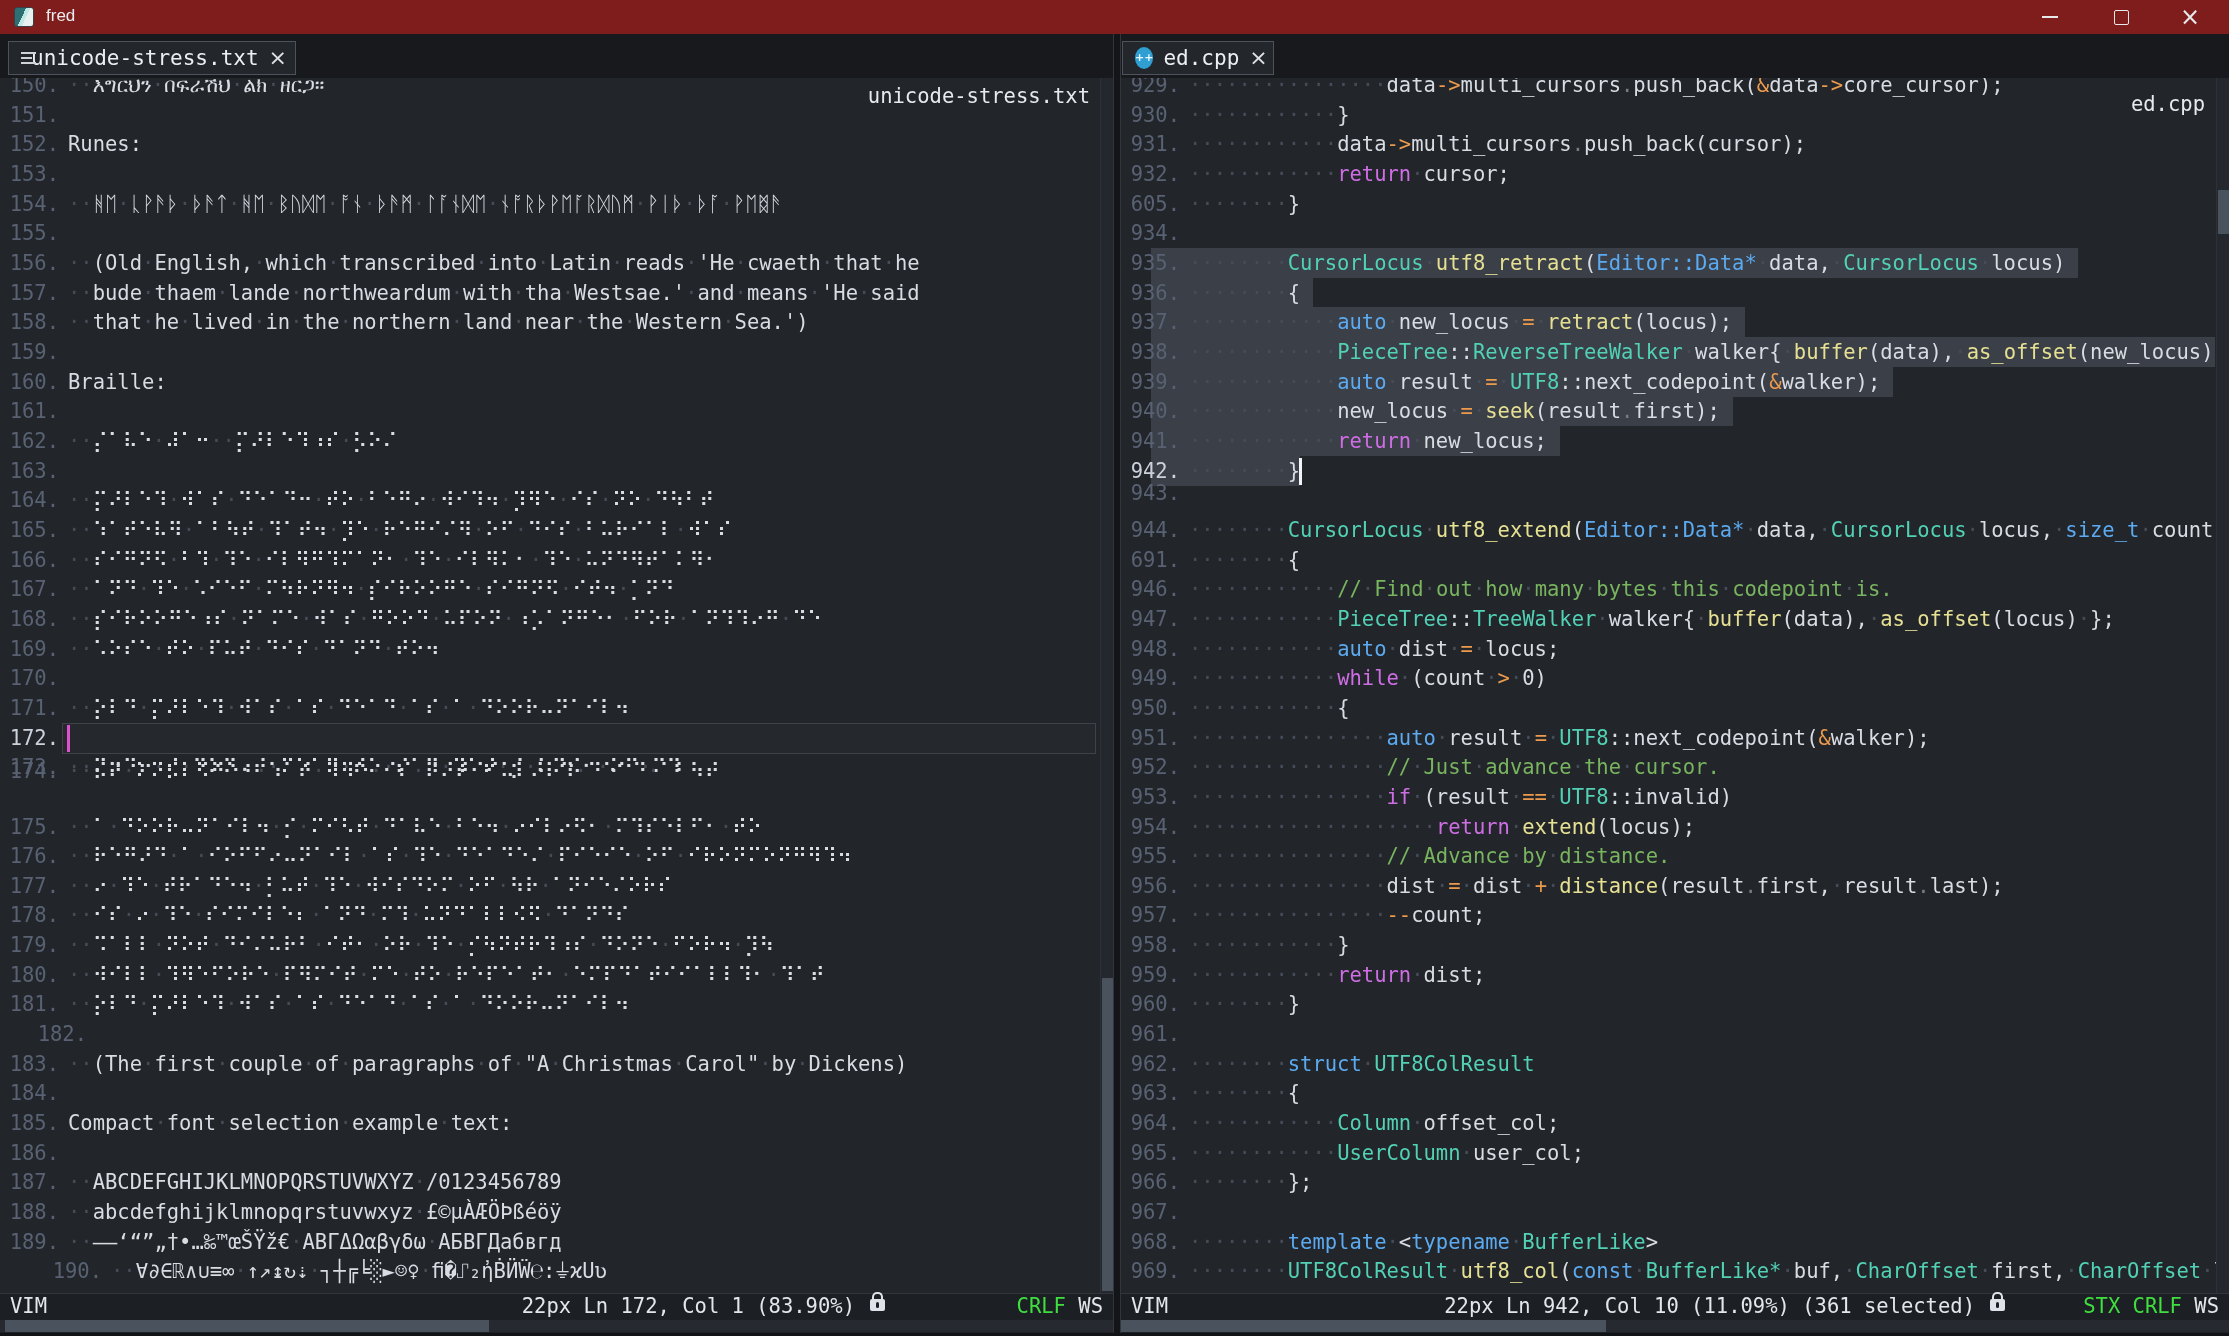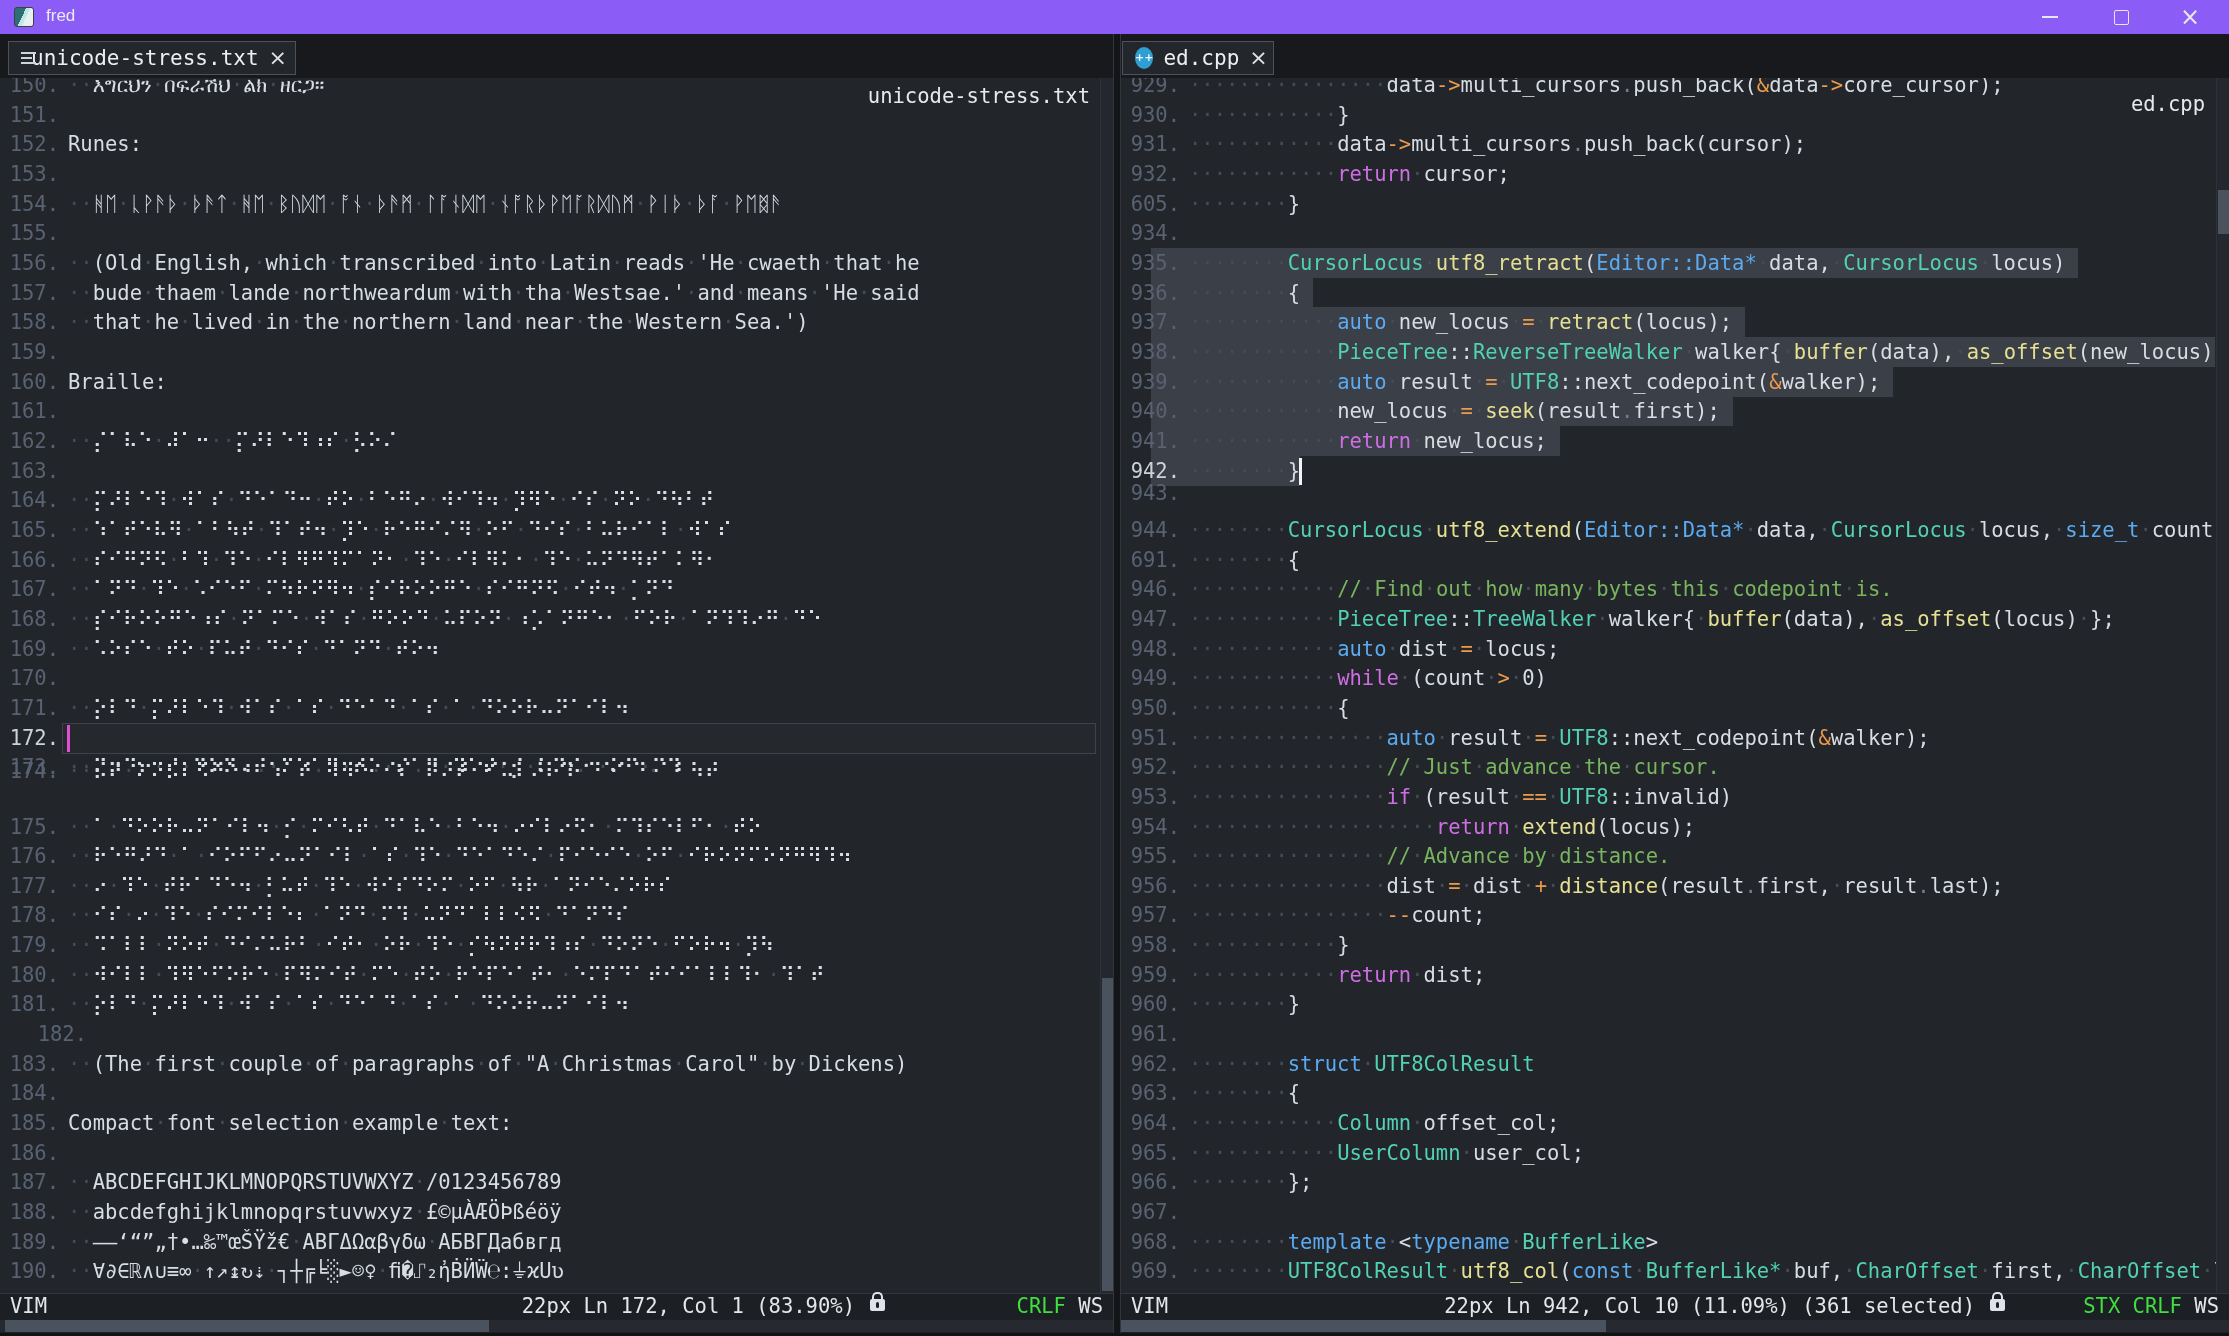--- a/index.html
+++ b/index.html
@@ -1,19 +1,19 @@
 <!DOCTYPE html>
 <html><head>
 <meta charset="utf-8">
 <style>
   html,body{margin:0;padding:0;background:#101113;}
   #win{position:relative;width:2229px;height:1336px;background:#22262b;overflow:hidden;
        font-family:"DejaVu Sans Mono","DejaVu Sans",monospace;color:#d8dce3;}
   
-  #titlebar{position:absolute;left:0;top:0;width:2229px;height:34px;background:#8b5cf6;}
+  #titlebar{position:absolute;left:0;top:0;width:2229px;height:34px;background:#7f1d1d;}
   #appicon{position:absolute;left:14px;top:7px;width:20px;height:20px;border-radius:3px;
            background:linear-gradient(115deg,#2e6f73 0 42%,#bfe9e4 42% 58%,#e9f1f0 58%);
            border:1px solid #3b4146;box-sizing:border-box;}
   #apptitle{position:absolute;left:46px;top:6px;font-family:"Liberation Sans",sans-serif;
             font-size:17px;color:#e9ebee;}
   .winbtn{position:absolute;top:0;width:62px;height:34px;color:#e6e8ea;text-align:center;}
   #btn-min{left:2018px;} #btn-max{left:2090px;} #btn-close{left:2162px;}
   #btn-min .glyph{position:absolute;left:24px;top:16px;width:16px;height:2px;background:#e6e8ea;}
   #btn-max .glyph{position:absolute;left:24px;top:10px;width:13px;height:13px;border:1.5px solid #e6e8ea;border-radius:2px;}
   #btn-close .glyph{position:absolute;left:18px;top:1px;font-size:24px;line-height:32px;font-family:"DejaVu Sans",sans-serif;}
@@ -149,21 +149,21 @@
         <div class="row" style="top: 881.8px;"><span class="ln">180.</span><span class="code"><span class="c-fg"><span class="ws">·</span><span class="ws">·</span>⠺⠊⠇⠇<span class="ws">·</span>⠹⠻⠑⠋⠕⠗⠑<span class="ws">·</span>⠏⠻⠍⠊⠞<span class="ws">·</span>⠍⠑<span class="ws">·</span>⠞⠕<span class="ws">·</span>⠗⠑⠏⠑⠁⠞⠂<span class="ws">·</span>⠑⠍⠏⠙⠁⠞⠊⠊⠁⠇⠇⠹⠂<span class="ws">·</span>⠹⠁⠞</span></span></div>
         <div class="row" style="top: 911.46px;"><span class="ln">181.</span><span class="code"><span class="c-fg"><span class="ws">·</span><span class="ws">·</span>⡕⠇⠙<span class="ws">·</span>⡍⠜⠇⠑⠹<span class="ws">·</span>⠺⠁⠎<span class="ws">·</span>⠁⠎<span class="ws">·</span>⠙⠑⠁⠙<span class="ws">·</span>⠁⠎<span class="ws">·</span>⠁<span class="ws">·</span>⠙⠕⠕⠗⠤⠝⠁⠊⠇⠲</span></span></div>
         <div class="row" style="top: 941.12px; margin-left: 28px;"><span class="ln">182.</span><span class="code"></span></div>
         <div class="row" style="top: 970.78px;"><span class="ln">183.</span><span class="code"><span class="c-fg"><span class="ws">·</span><span class="ws">·</span>(The<span class="ws">·</span>first<span class="ws">·</span>couple<span class="ws">·</span>of<span class="ws">·</span>paragraphs<span class="ws">·</span>of<span class="ws">·</span>"A<span class="ws">·</span>Christmas<span class="ws">·</span>Carol"<span class="ws">·</span>by<span class="ws">·</span>Dickens)</span></span></div>
         <div class="row" style="top: 1000.44px;"><span class="ln">184.</span><span class="code"></span></div>
         <div class="row" style="top: 1030.1px;"><span class="ln">185.</span><span class="code"><span class="c-fg">Compact<span class="ws">·</span>font<span class="ws">·</span>selection<span class="ws">·</span>example<span class="ws">·</span>text:</span></span></div>
         <div class="row" style="top: 1059.76px;"><span class="ln">186.</span><span class="code"></span></div>
         <div class="row" style="top: 1089.42px;"><span class="ln">187.</span><span class="code"><span class="c-fg"><span class="ws">·</span><span class="ws">·</span>ABCDEFGHIJKLMNOPQRSTUVWXYZ<span class="ws">·</span>/0123456789</span></span></div>
         <div class="row" style="top: 1119.08px;"><span class="ln">188.</span><span class="code"><span class="c-fg"><span class="ws">·</span><span class="ws">·</span>abcdefghijklmnopqrstuvwxyz<span class="ws">·</span>£©µÀÆÖÞßéöÿ</span></span></div>
         <div class="row" style="top: 1148.74px; padding-left: 45px;"><span class="ln">189.</span><span class="code"><span class="c-fg"><span class="ws">·</span><span class="ws">·</span>–—‘“”„†•…‰™œŠŸž€<span class="ws">·</span>ΑΒΓΔΩαβγδω<span class="ws">·</span>АБВГДабвгд</span></span></div>
-        <div class="row" style="top: 1178.4px;"><span class="ln">190.</span><span class="code"><span class="c-fg"><span class="ws">·</span><span class="ws">·</span>∀∂∈ℝ∧∪≡∞<span class="ws">·</span>↑↗↨↻⇣<span class="ws">·</span>┐┼╔╘░►☺♀<span class="ws">·</span>ﬁ�⑀₂ἠḂӤẄ℮:⏚ϰՍʋ</span></span></div>
+        <div class="row" style="top: 1178.4px; margin-left: 43px;"><span class="ln">190.</span><span class="code"><span class="c-fg"><span class="ws">·</span><span class="ws">·</span>∀∂∈ℝ∧∪≡∞<span class="ws">·</span>↑↗↨↻⇣<span class="ws">·</span>┐┼╔╘░►☺♀<span class="ws">·</span>ﬁ�⑀₂ἠḂӤẄ℮:⏚ϰՍʋ</span></span></div>
       </div>
     <div class="overlayname" style="right:23px;top:6px;">unicode-stress.txt</div>
     <div class="vtrack" style="left:1100px;">
       <div class="vthumb" id="vthumb-left" style="top: 900px; height: 313px;"></div>
     </div>
   </div>
 
   <div id="divider"></div>
 
   <div class="pane" id="pane-right">

